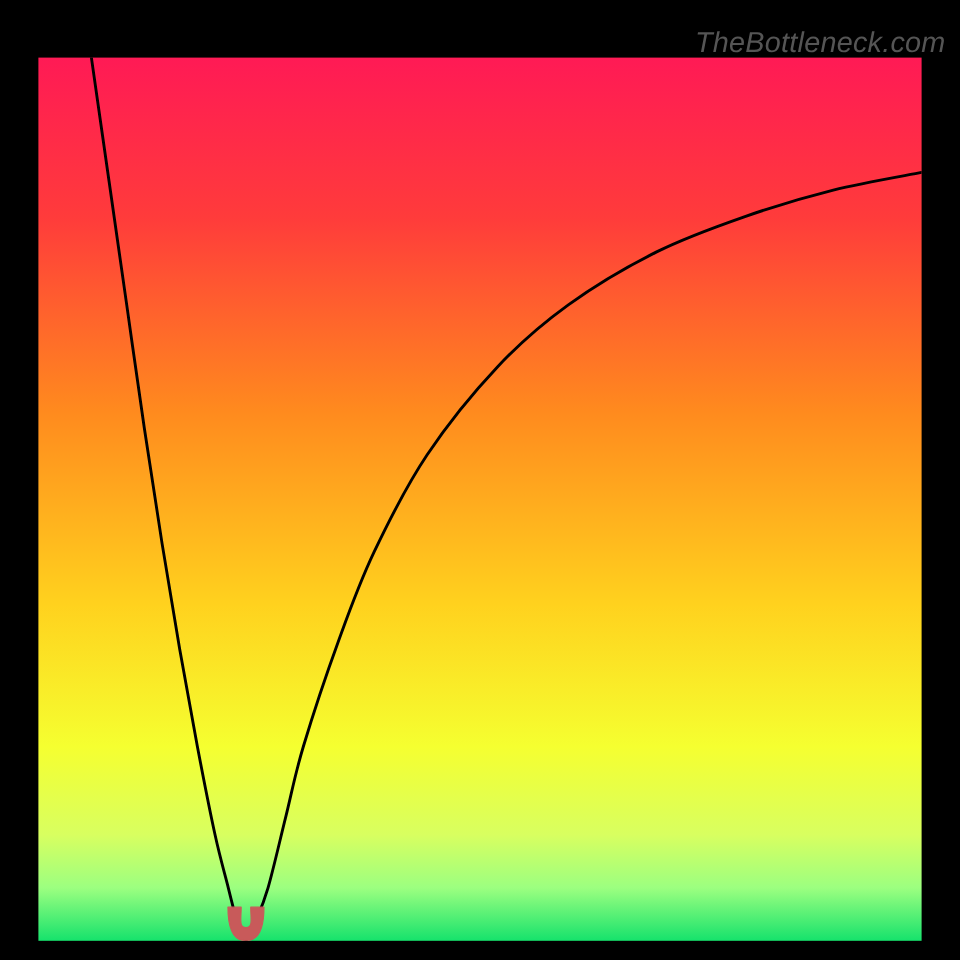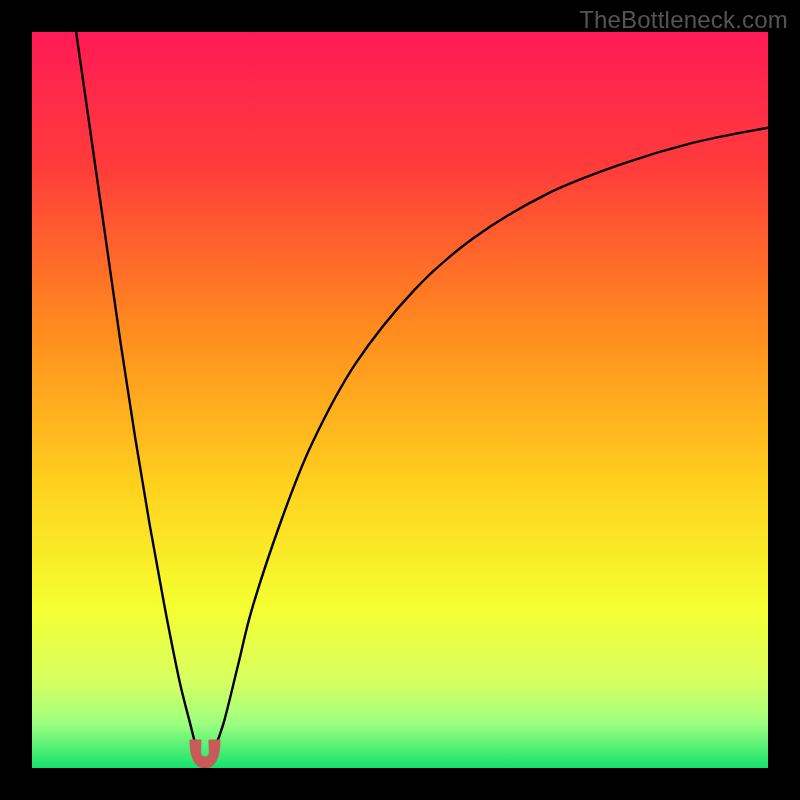--- a/index.html
+++ b/index.html
@@ -6,25 +6,26 @@
     margin: 0;
     padding: 0;
     width: 800px;
     height: 800px;
     background: #000;
     overflow: hidden;
     font-family: Arial, Helvetica, sans-serif;
   }
   .frame {
     position: absolute;
-    top: 0;
+    top: 16px;
     left: 0;
     width: 800px;
     height: 717px;
     background: #000;
+    font-style: italic;
   }
   .watermark {
     position: absolute;
     top: 6px;
     right: 12px;
     color: #555;
     font-size: 24px;
     font-weight: 500;
     letter-spacing: 0.2px;
     user-select: none;

